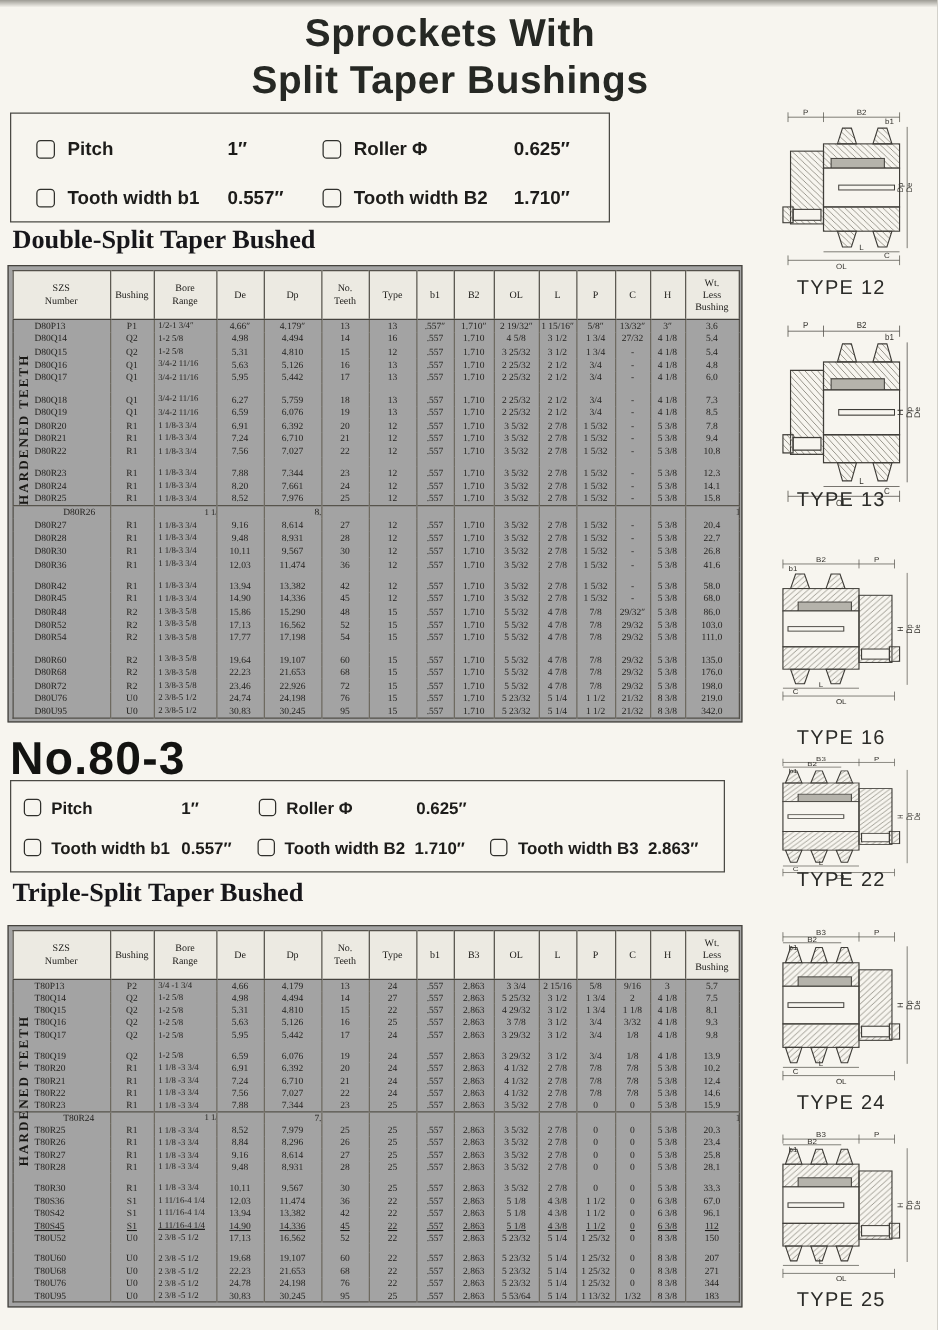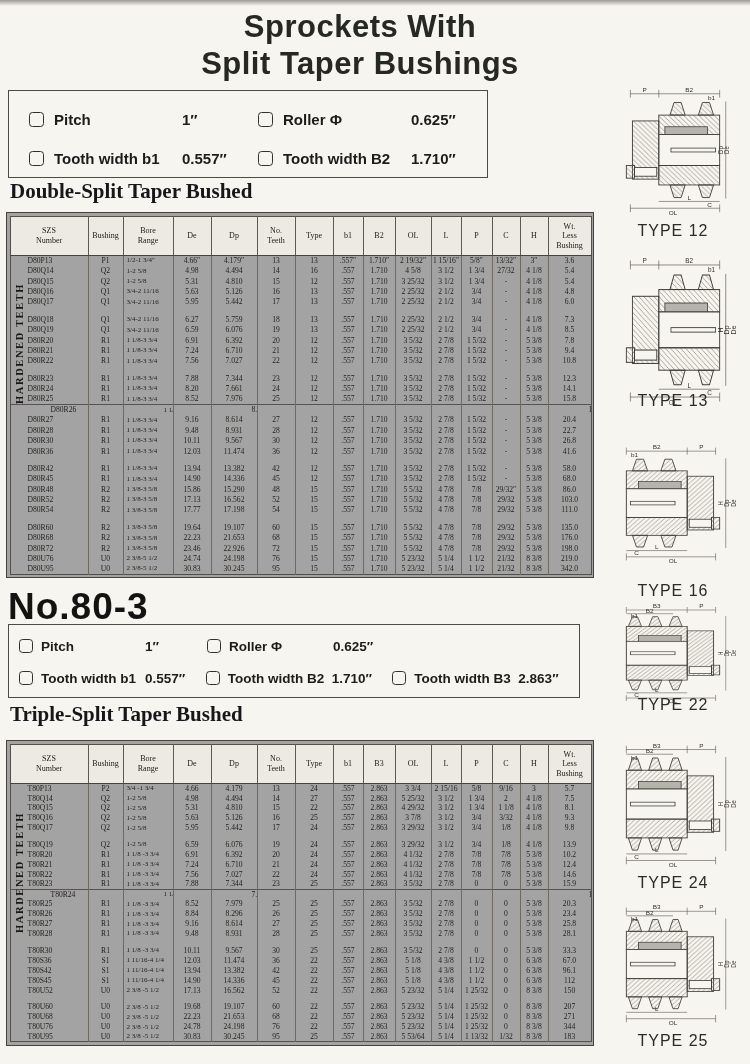--- a/index.html
+++ b/index.html
@@ -1101,21 +1101,21 @@
             <td>22</td>
             <td>.557</td>
             <td>2.863</td>
             <td>5 1/8</td>
             <td>4 3/8</td>
             <td>1 1/2</td>
             <td>0</td>
             <td>6 3/8</td>
             <td>96.1</td>
           </tr>
-          <tr style="height: 9.9px;">
+          <tr style="height: 9.9px; text-decoration: underline;">
             <td class="c-szs">T80S45</td>
             <td>S1</td>
             <td class="c-bore">1 11/16-4 1/4</td>
             <td>14.90</td>
             <td>14.336</td>
             <td>45</td>
             <td>22</td>
             <td>.557</td>
             <td>2.863</td>
             <td>5 1/8</td>

